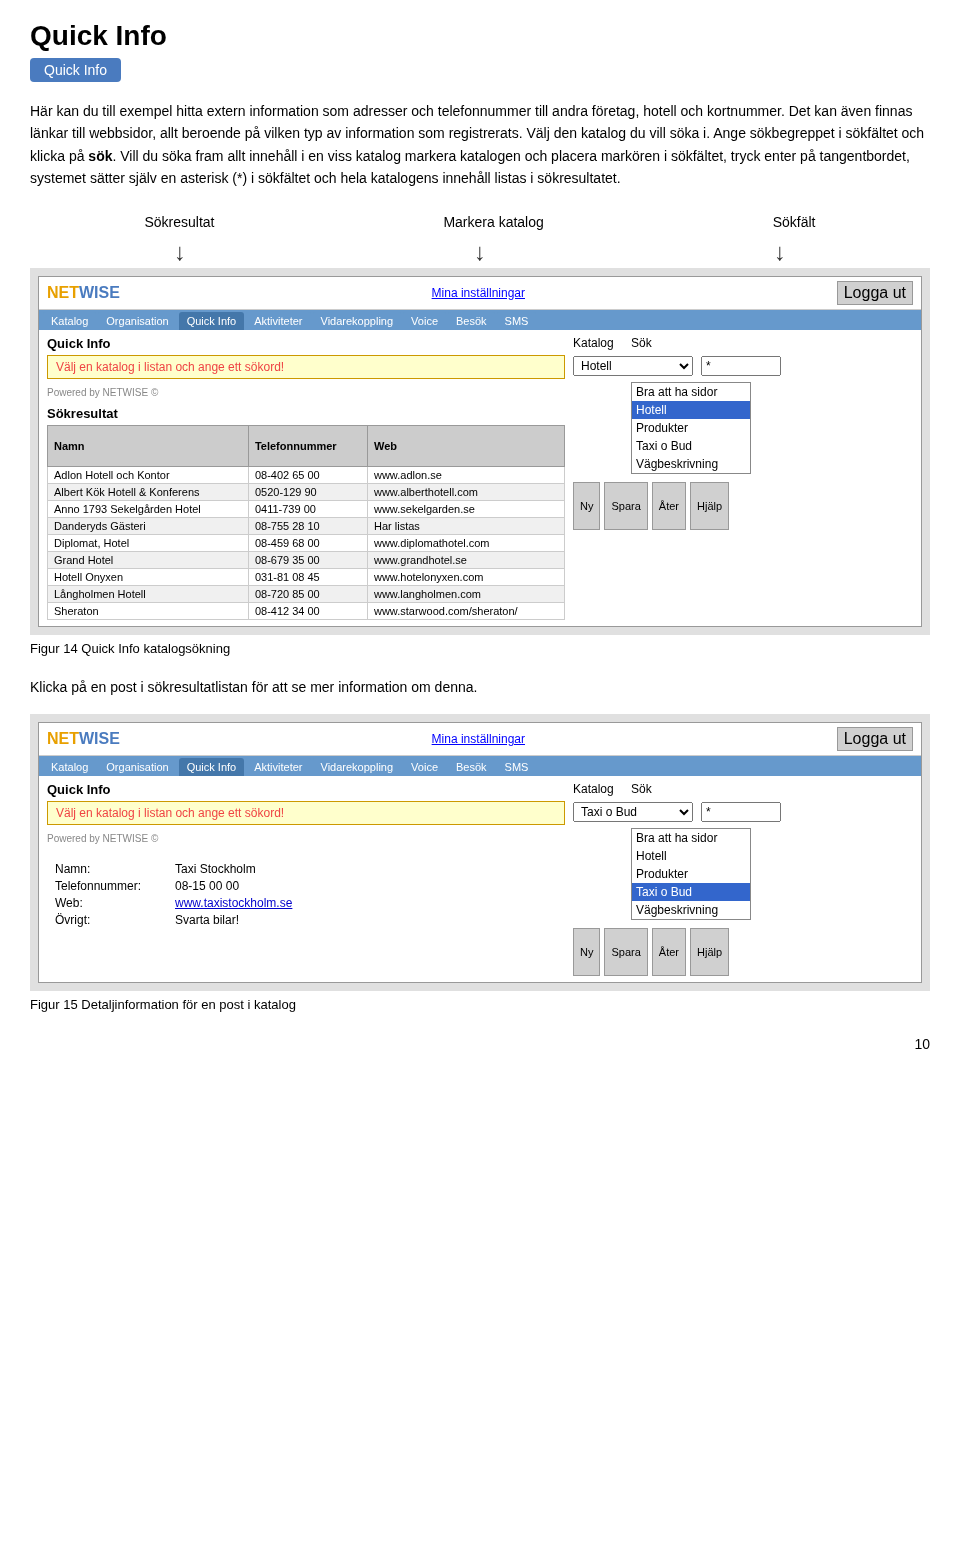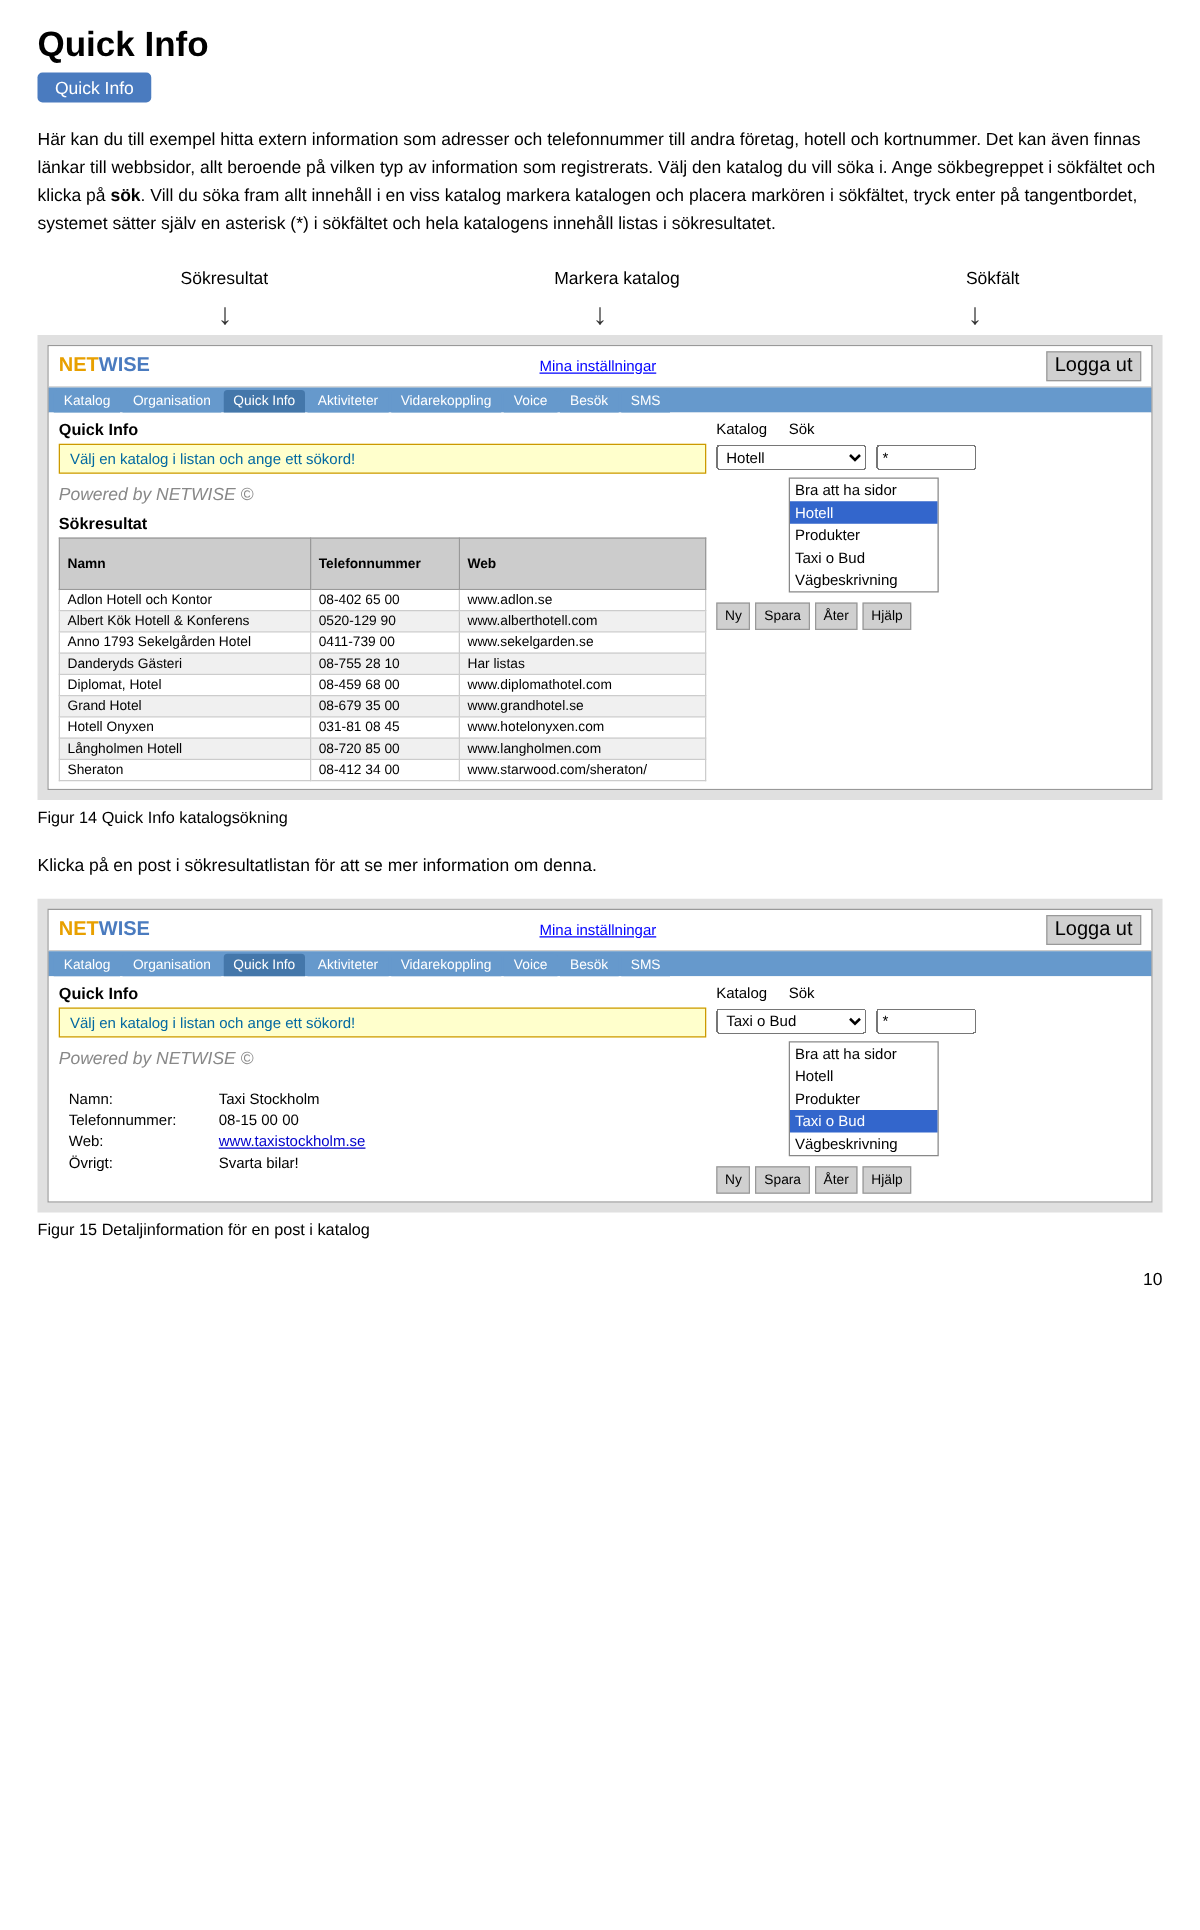--- a/index.html
+++ b/index.html
@@ -128,28 +128,27 @@
       font-size: 13px;
       margin-bottom: 4px;
     }
 
     .warning-box {
       background: #ffffcc;
       border: 1px solid #cc9900;
       padding: 4px 8px;
       font-size: 12px;
       margin-bottom: 6px;
-      color: #0369a1;
+      color: #ef4444;
     }
 
     .netwise-footer {
-      font-size: 14px;
+      font-size: 10px;
       color: #888;
       margin-top: 8px;
-      font-style: italic;
     }
 
     .right-panel {
       display: flex;
       flex-direction: column;
       align-items: flex-start;
       gap: 4px;
       min-width: 340px;
     }
 
@@ -203,21 +202,21 @@
     .action-buttons {
       display: flex;
       gap: 4px;
       margin-top: 4px;
     }
 
     .action-btn {
       background: #d0d0d0;
       border: 1px solid #999;
       font-size: 11px;
-      padding: 4px 6px;
+      padding: 17px 6px;
       cursor: pointer;
     }
 
     
     .results-section {
       margin-top: 8px;
     }
 
     .results-label {
       font-weight: bold;

